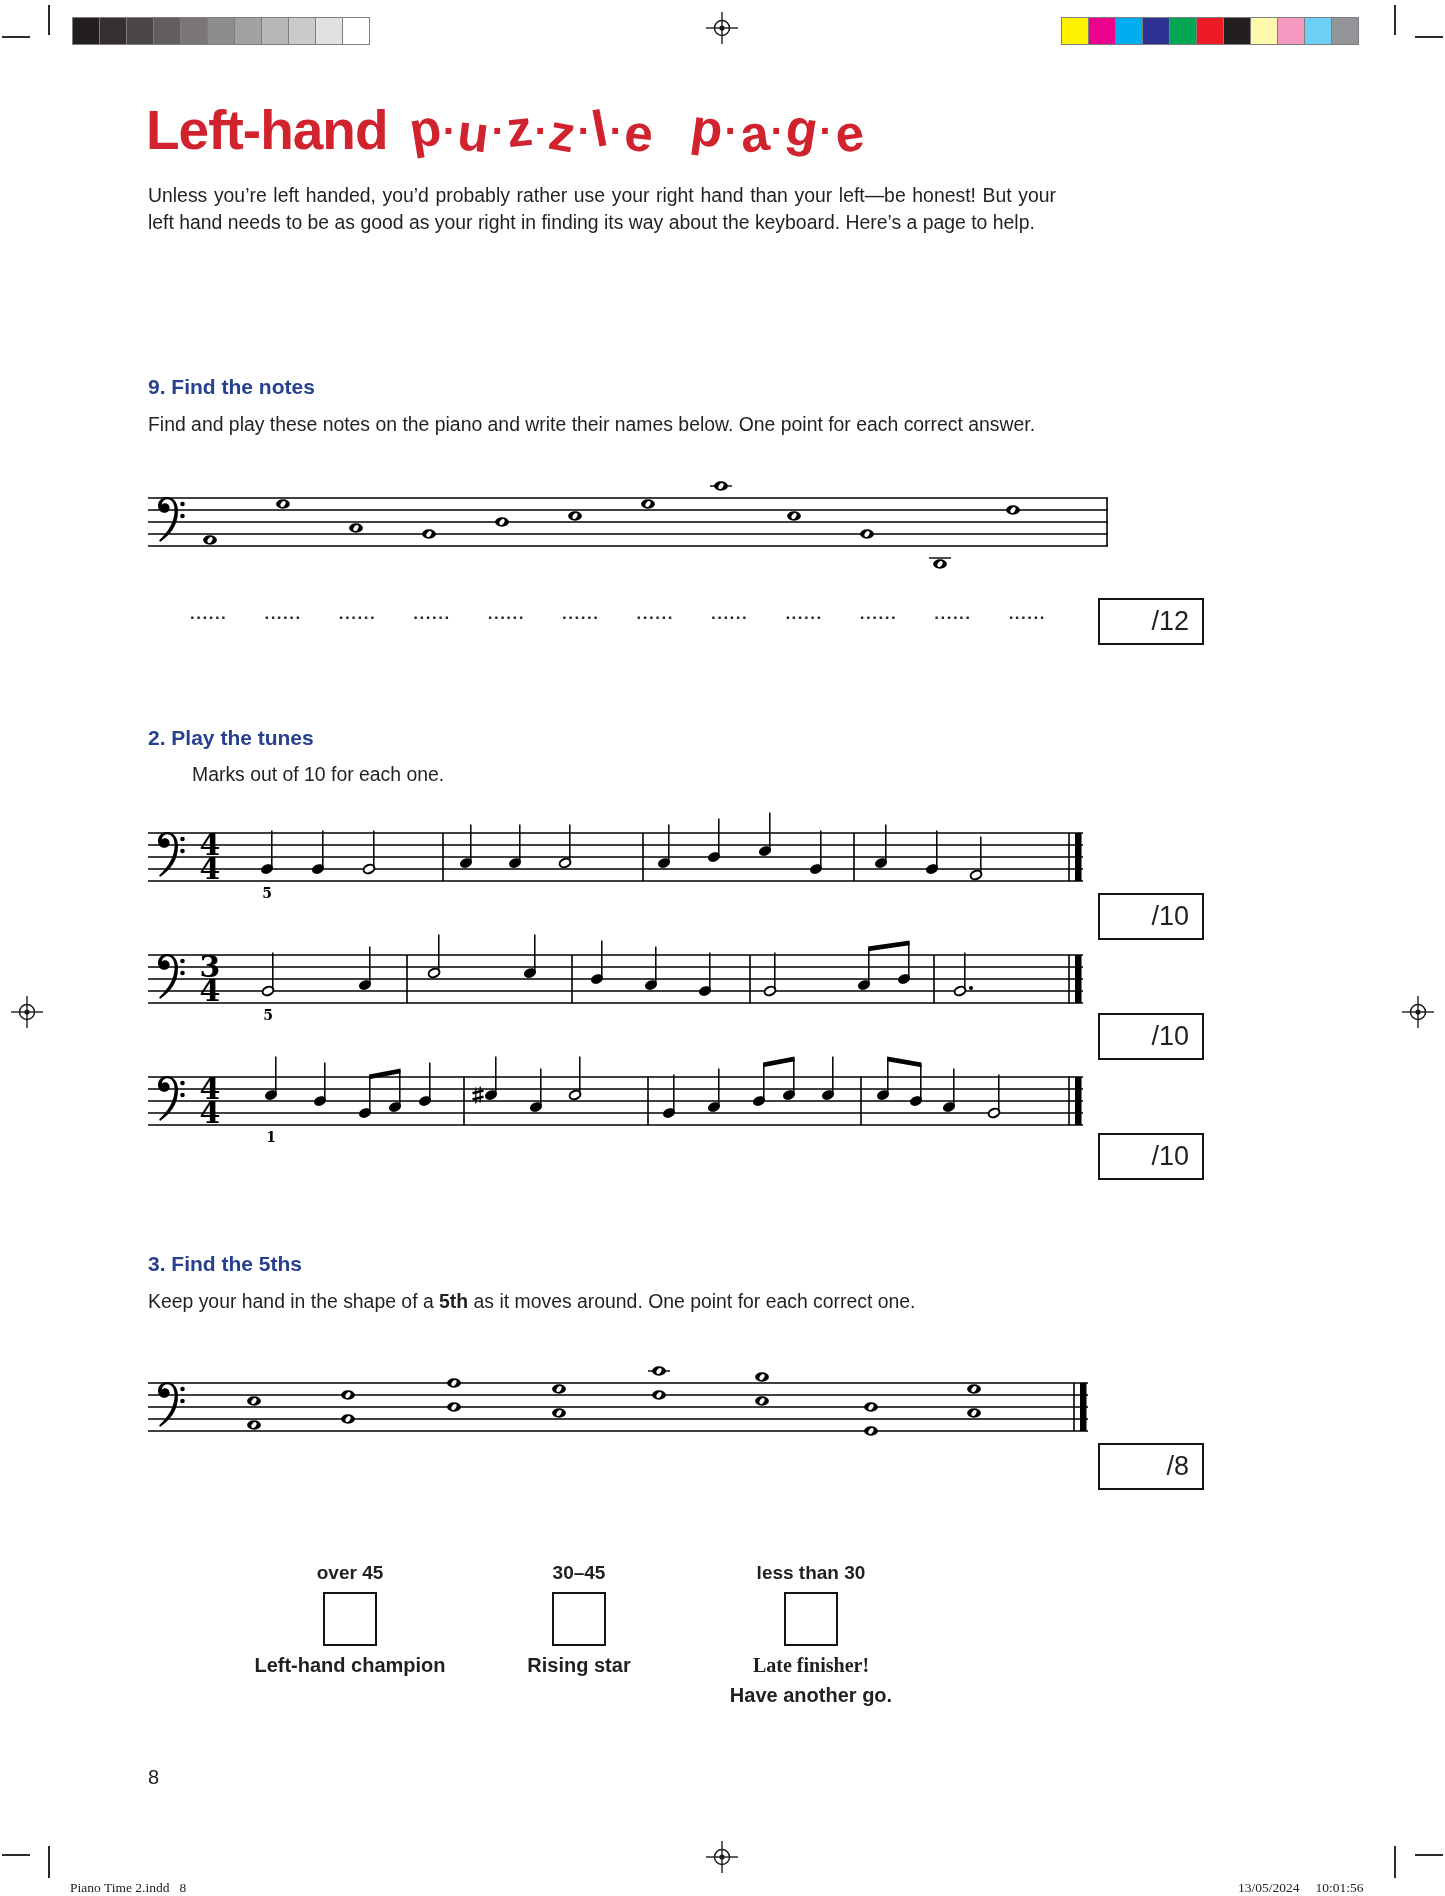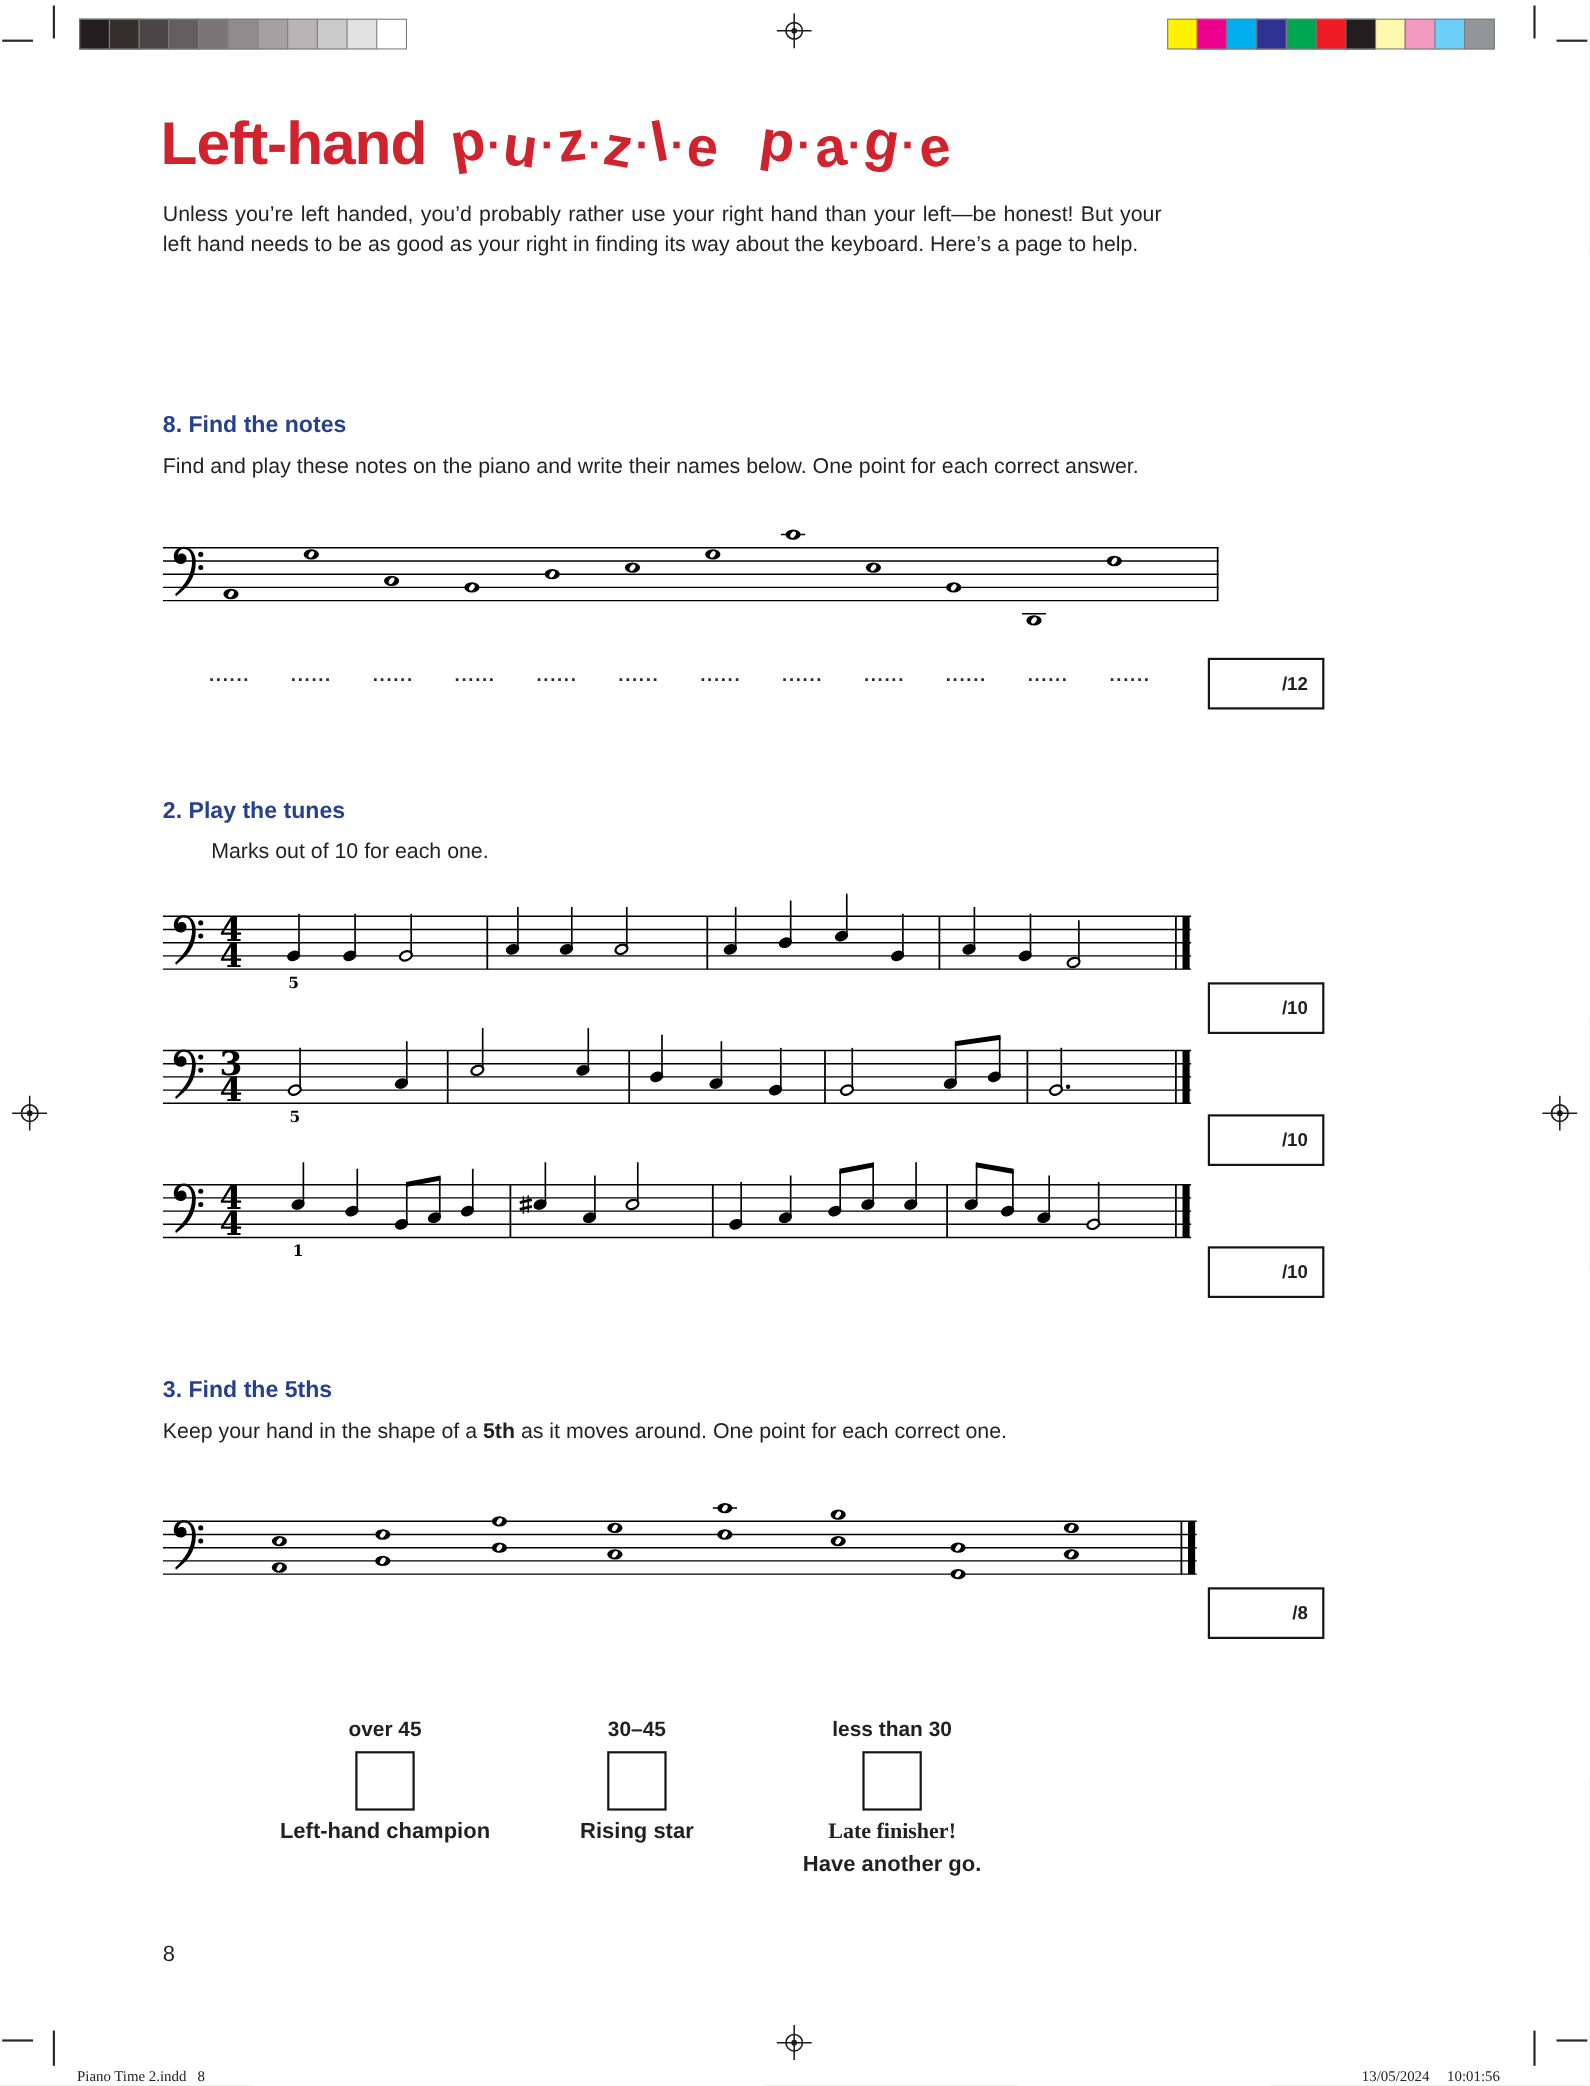--- a/index.html
+++ b/index.html
@@ -31,21 +31,21 @@
   .h2{font-size:21px;font-weight:bold;}
   .body-text{font-size:19.4px;}
 
   
   .dots-row{left:190px;top:604px;width:856px;display:flex;justify-content:space-between;
             font-size:17px;letter-spacing:1.5px;font-weight:bold;color:#2b2b2b;}
 
   
   .score-box{width:106px;height:47px;border:2.5px solid #141414;box-sizing:border-box;
              display:flex;align-items:center;justify-content:flex-end;
-             font-size:17px;font-weight:bold;padding-right:13px;background:#fff;}
+             font-size:27px;font-weight:normal;padding-right:13px;background:#fff;}
 
   
   .range-label{font-size:19px;font-weight:bold;text-align:center;transform:translateX(-50%);white-space:nowrap;}
   .check-box{width:54px;height:54px;border:2.5px solid #141414;box-sizing:border-box;
              transform:translateX(-50%);background:#fff;}
   .cat-label{font-size:20px;font-weight:bold;text-align:center;transform:translateX(-50%);white-space:nowrap;}
   .total-box{left:1043px;top:1648px;width:232px;height:58px;border:1.5px solid #222;
              box-sizing:border-box;padding:2.5px;background:#fff;}
   .total-inner{width:100%;height:100%;border:3px solid #141414;box-sizing:border-box;
                display:flex;align-items:center;justify-content:space-between;
@@ -121,21 +121,21 @@
   <div class="abs crop h" style="left:2px;top:1854px;width:28px;"></div>
   <div class="abs crop v" style="left:1394px;top:1846px;height:32px;"></div>
   <div class="abs crop h" style="left:1415px;top:1854px;width:28px;"></div>
 
   <div class="abs title">
     <span class="t1" style="color:#d1232e;">Left-hand</span><span class="t2" id="fancy-title" style="color:#d1232e;"><span class="pz-ch" style="transform: rotate(-9deg) translateY(-3px);">p</span><span class="pz-dot">·</span><span class="pz-ch" style="transform: rotate(7deg) translateY(2px);">u</span><span class="pz-dot">·</span><span class="pz-ch" style="transform: rotate(-6deg) translateY(-3px);">z</span><span class="pz-dot">·</span><span class="pz-ch" style="transform: rotate(10deg) translateY(2px);">z</span><span class="pz-dot">·</span><span class="pz-ch" style="transform: rotate(-11deg) translateY(-3px);">l</span><span class="pz-dot">·</span><span class="pz-ch" style="transform: rotate(6deg) translateY(2px);">e</span><span class="pz-sp">&nbsp;</span><span class="pz-sp">&nbsp;</span><span class="pz-ch" style="transform: rotate(8deg) translateY(-3px);">p</span><span class="pz-dot">·</span><span class="pz-ch" style="transform: rotate(-7deg) translateY(2px);">a</span><span class="pz-dot">·</span><span class="pz-ch" style="transform: rotate(9deg) translateY(-3px);">g</span><span class="pz-dot">·</span><span class="pz-ch" style="transform: rotate(-8deg) translateY(2px);">e</span></span>
   </div>
 
   <p class="abs intro" style="margin:0;">Unless you’re left handed, you’d probably rather use your right hand than your left—be honest! But your left hand needs to be as good as your right in finding its way about the keyboard. Here’s a page to help.</p>
 
-  <div class="abs h2" style="left:148px;top:375px;color:#27418f;">8. Find the notes</div>
+  <div class="abs h2" style="left:148px;top:375px;color:#27418f;">9. Find the notes</div>
   <div class="abs body-text" style="left:148px;top:413px;">Find and play these notes on the piano and write their names below. One point for each correct answer.</div>
 
   <svg class="abs" style="left:148px;top:460px;" viewBox="0 0 960 112" width="960" height="112">
       <line x1="0" y1="38" x2="960" y2="38" stroke="#000" stroke-width="1.3"></line>
       <line x1="0" y1="50" x2="960" y2="50" stroke="#000" stroke-width="1.3"></line>
       <line x1="0" y1="62" x2="960" y2="62" stroke="#000" stroke-width="1.3"></line>
       <line x1="0" y1="74" x2="960" y2="74" stroke="#000" stroke-width="1.3"></line>
       <line x1="0" y1="86" x2="960" y2="86" stroke="#000" stroke-width="1.3"></line>
       <g transform="translate(10 38)" fill="#000">
         <path d="M2 44 C12 37 20 28 20 13 C20 4 15 -1 9 -1 C3.5 -1 0 3 0 8 C0 12 2.8 14.8 6.4 14.8 C9.6 14.8 11.6 12.6 11.6 9.8 C11.6 7 9.6 5.2 7 5.2 C5.6 5.2 4.4 5.8 3.7 6.8 C4.3 3 6.5 1.2 9.4 1.2 C13.8 1.2 16.6 5.4 16.6 12.4 C16.6 23.5 10.4 33.5 1.2 42.2 Z"></path>

